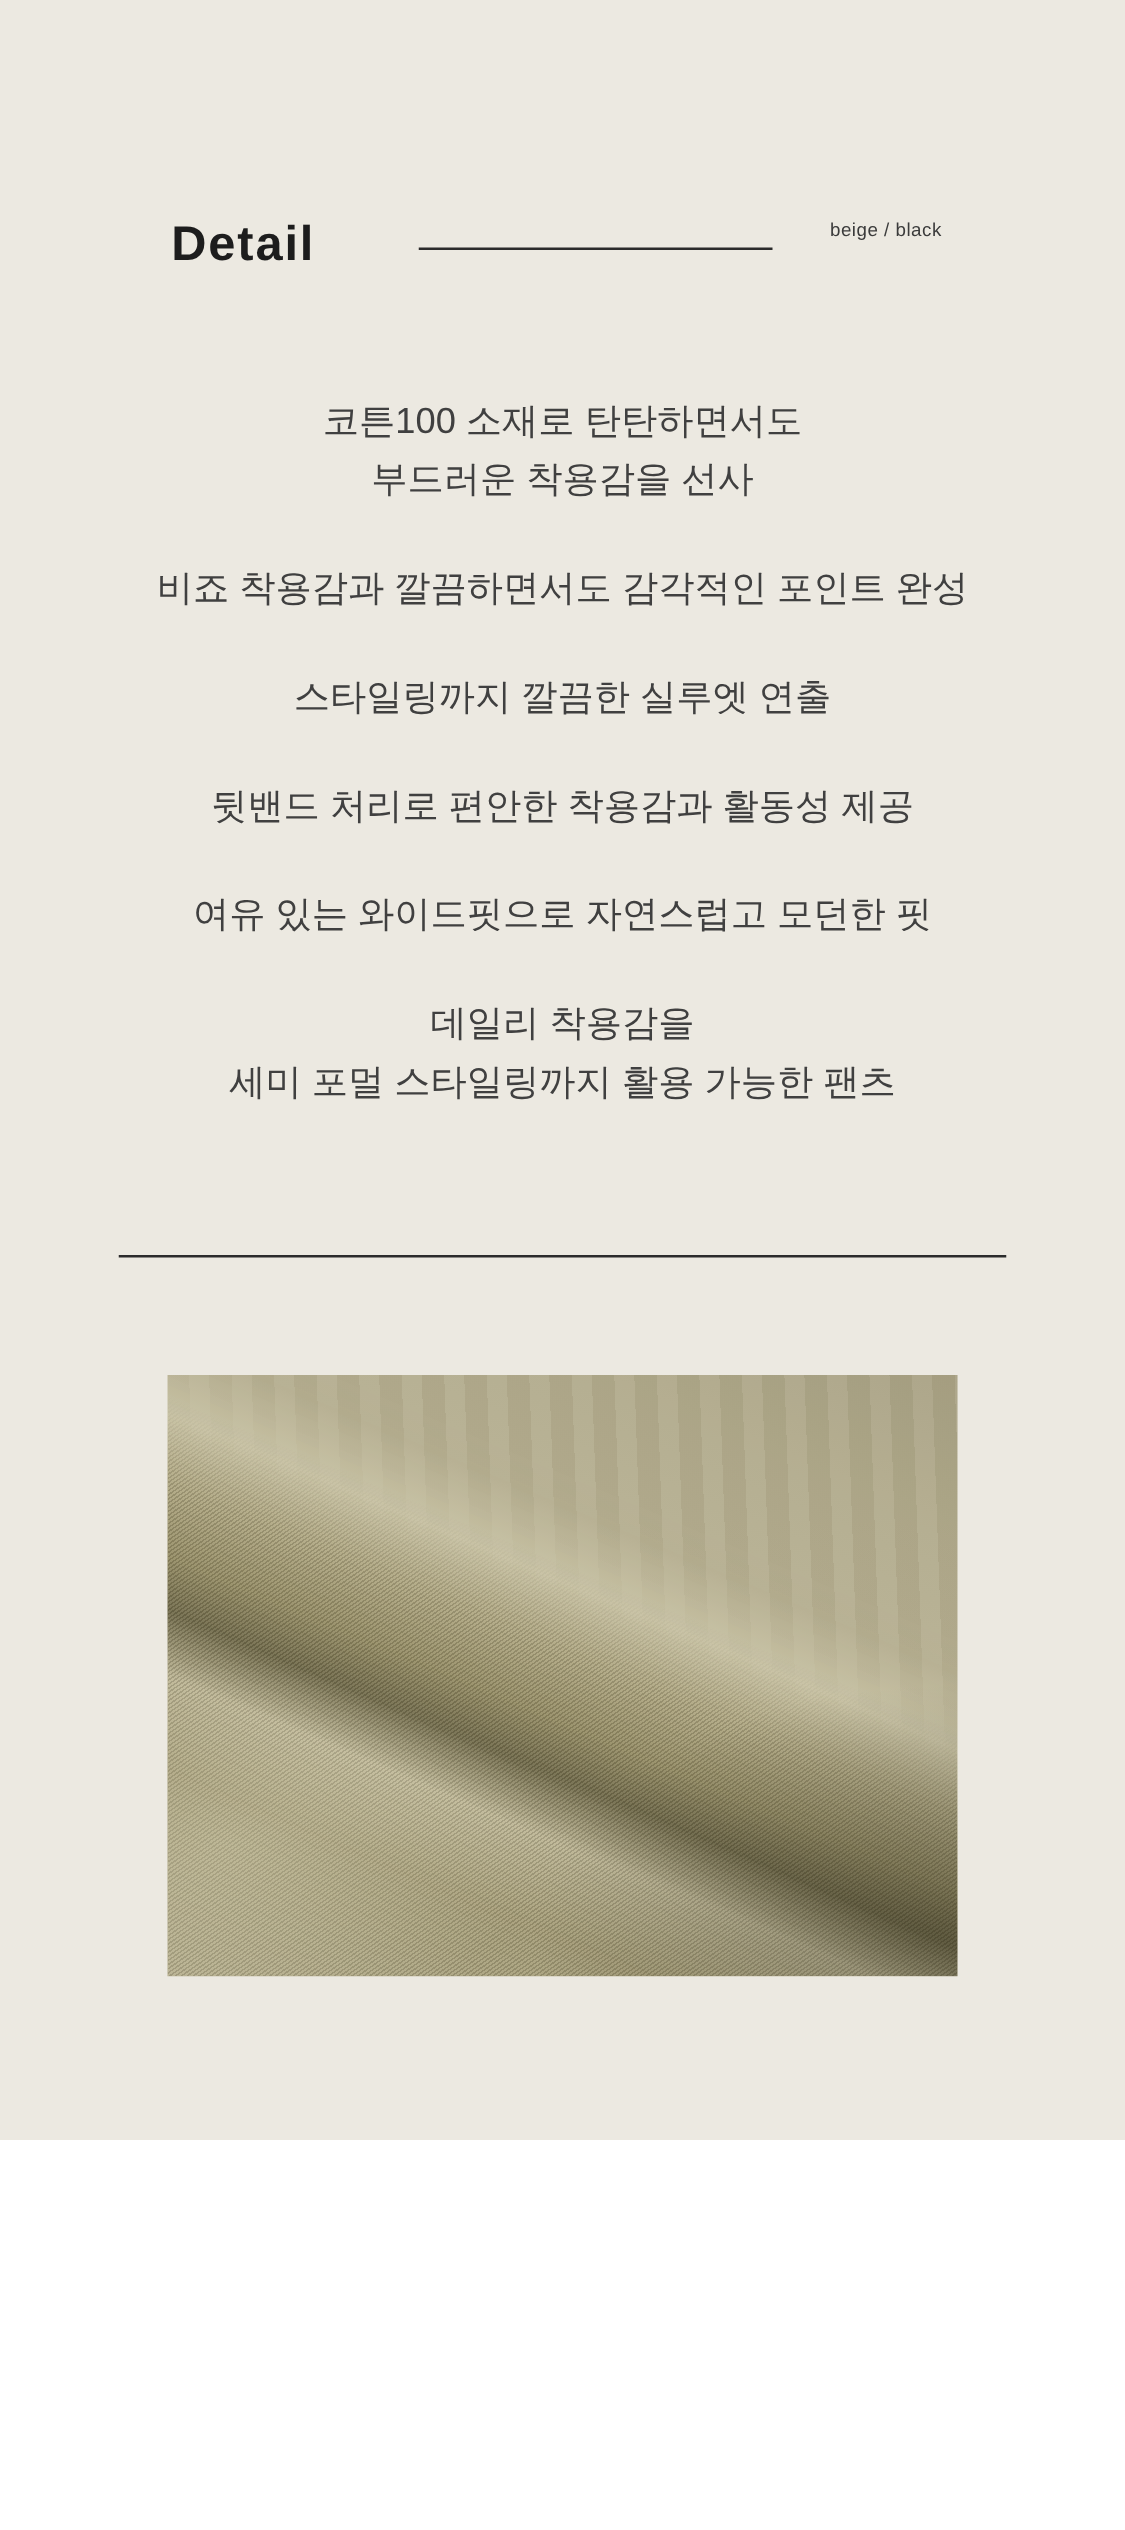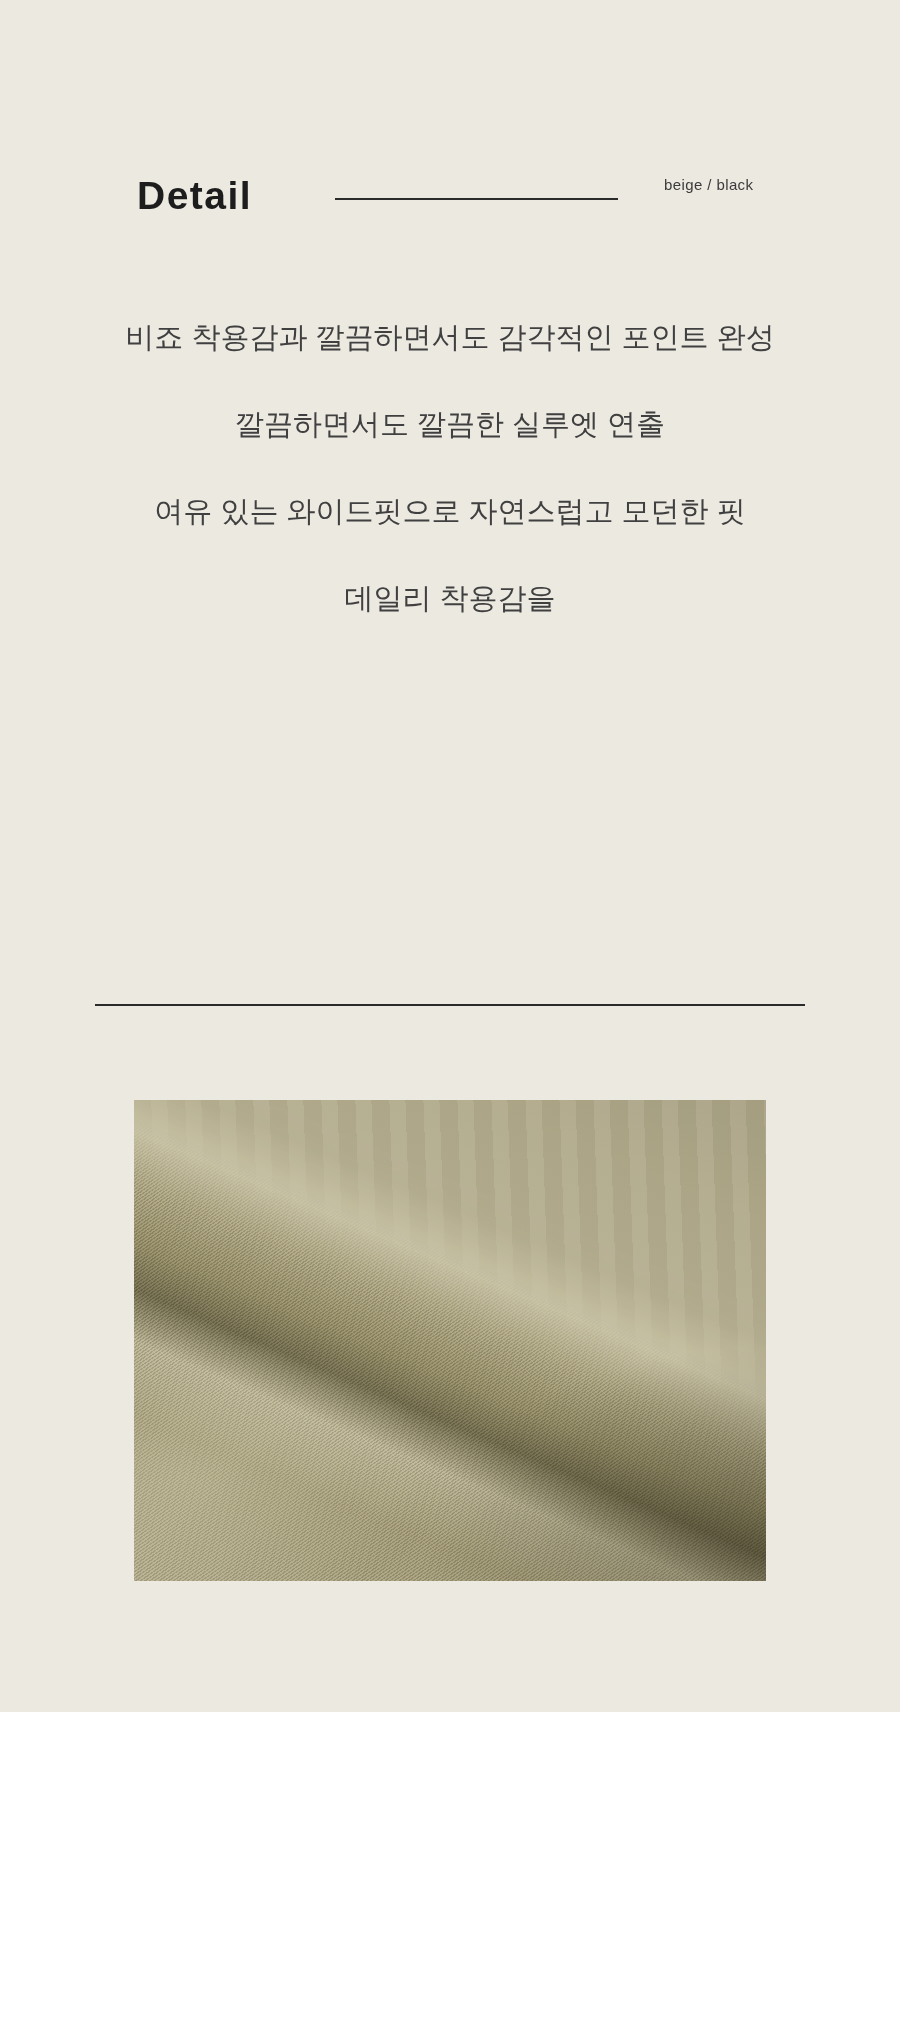--- a/index.html
+++ b/index.html
@@ -100,30 +100,38 @@
   <section class="detail-section">
 
     <h1 class="section-title">Detail</h1>
 
     <div class="header-rule"></div>
 
     <span class="color-note">beige / black</span>
 
     <div class="desc">
       <p>
+        <span class="line">코튼100 소재로 탄탄하면서도</span>
+        <span class="line">부드러운 착용감을 선사</span>
+      </p>
+      <p>
         <span class="line">비죠 착용감과 깔끔하면서도 감각적인 포인트 완성</span>
       </p>
       <p>
-        <span class="line">깔끔하면서도 깔끔한 실루엣 연출</span>
+        <span class="line">스타일링까지 깔끔한 실루엣 연출</span>
+      </p>
+      <p>
+        <span class="line">뒷밴드 처리로 편안한 착용감과 활동성 제공</span>
       </p>
       <p>
         <span class="line">여유 있는 와이드핏으로 자연스럽고 모던한 핏</span>
       </p>
       <p>
         <span class="line">데일리 착용감을</span>
+        <span class="line">세미 포멀 스타일링까지 활용 가능한 팬츠</span>
       </p>
     </div>
 
     <hr class="content-divider">
 
     <figure class="fabric">
       <div class="layer stripes"></div>
       <div class="layer twill"></div>
       <div class="layer corner-shade"></div>
       <div class="layer sheen"></div>

